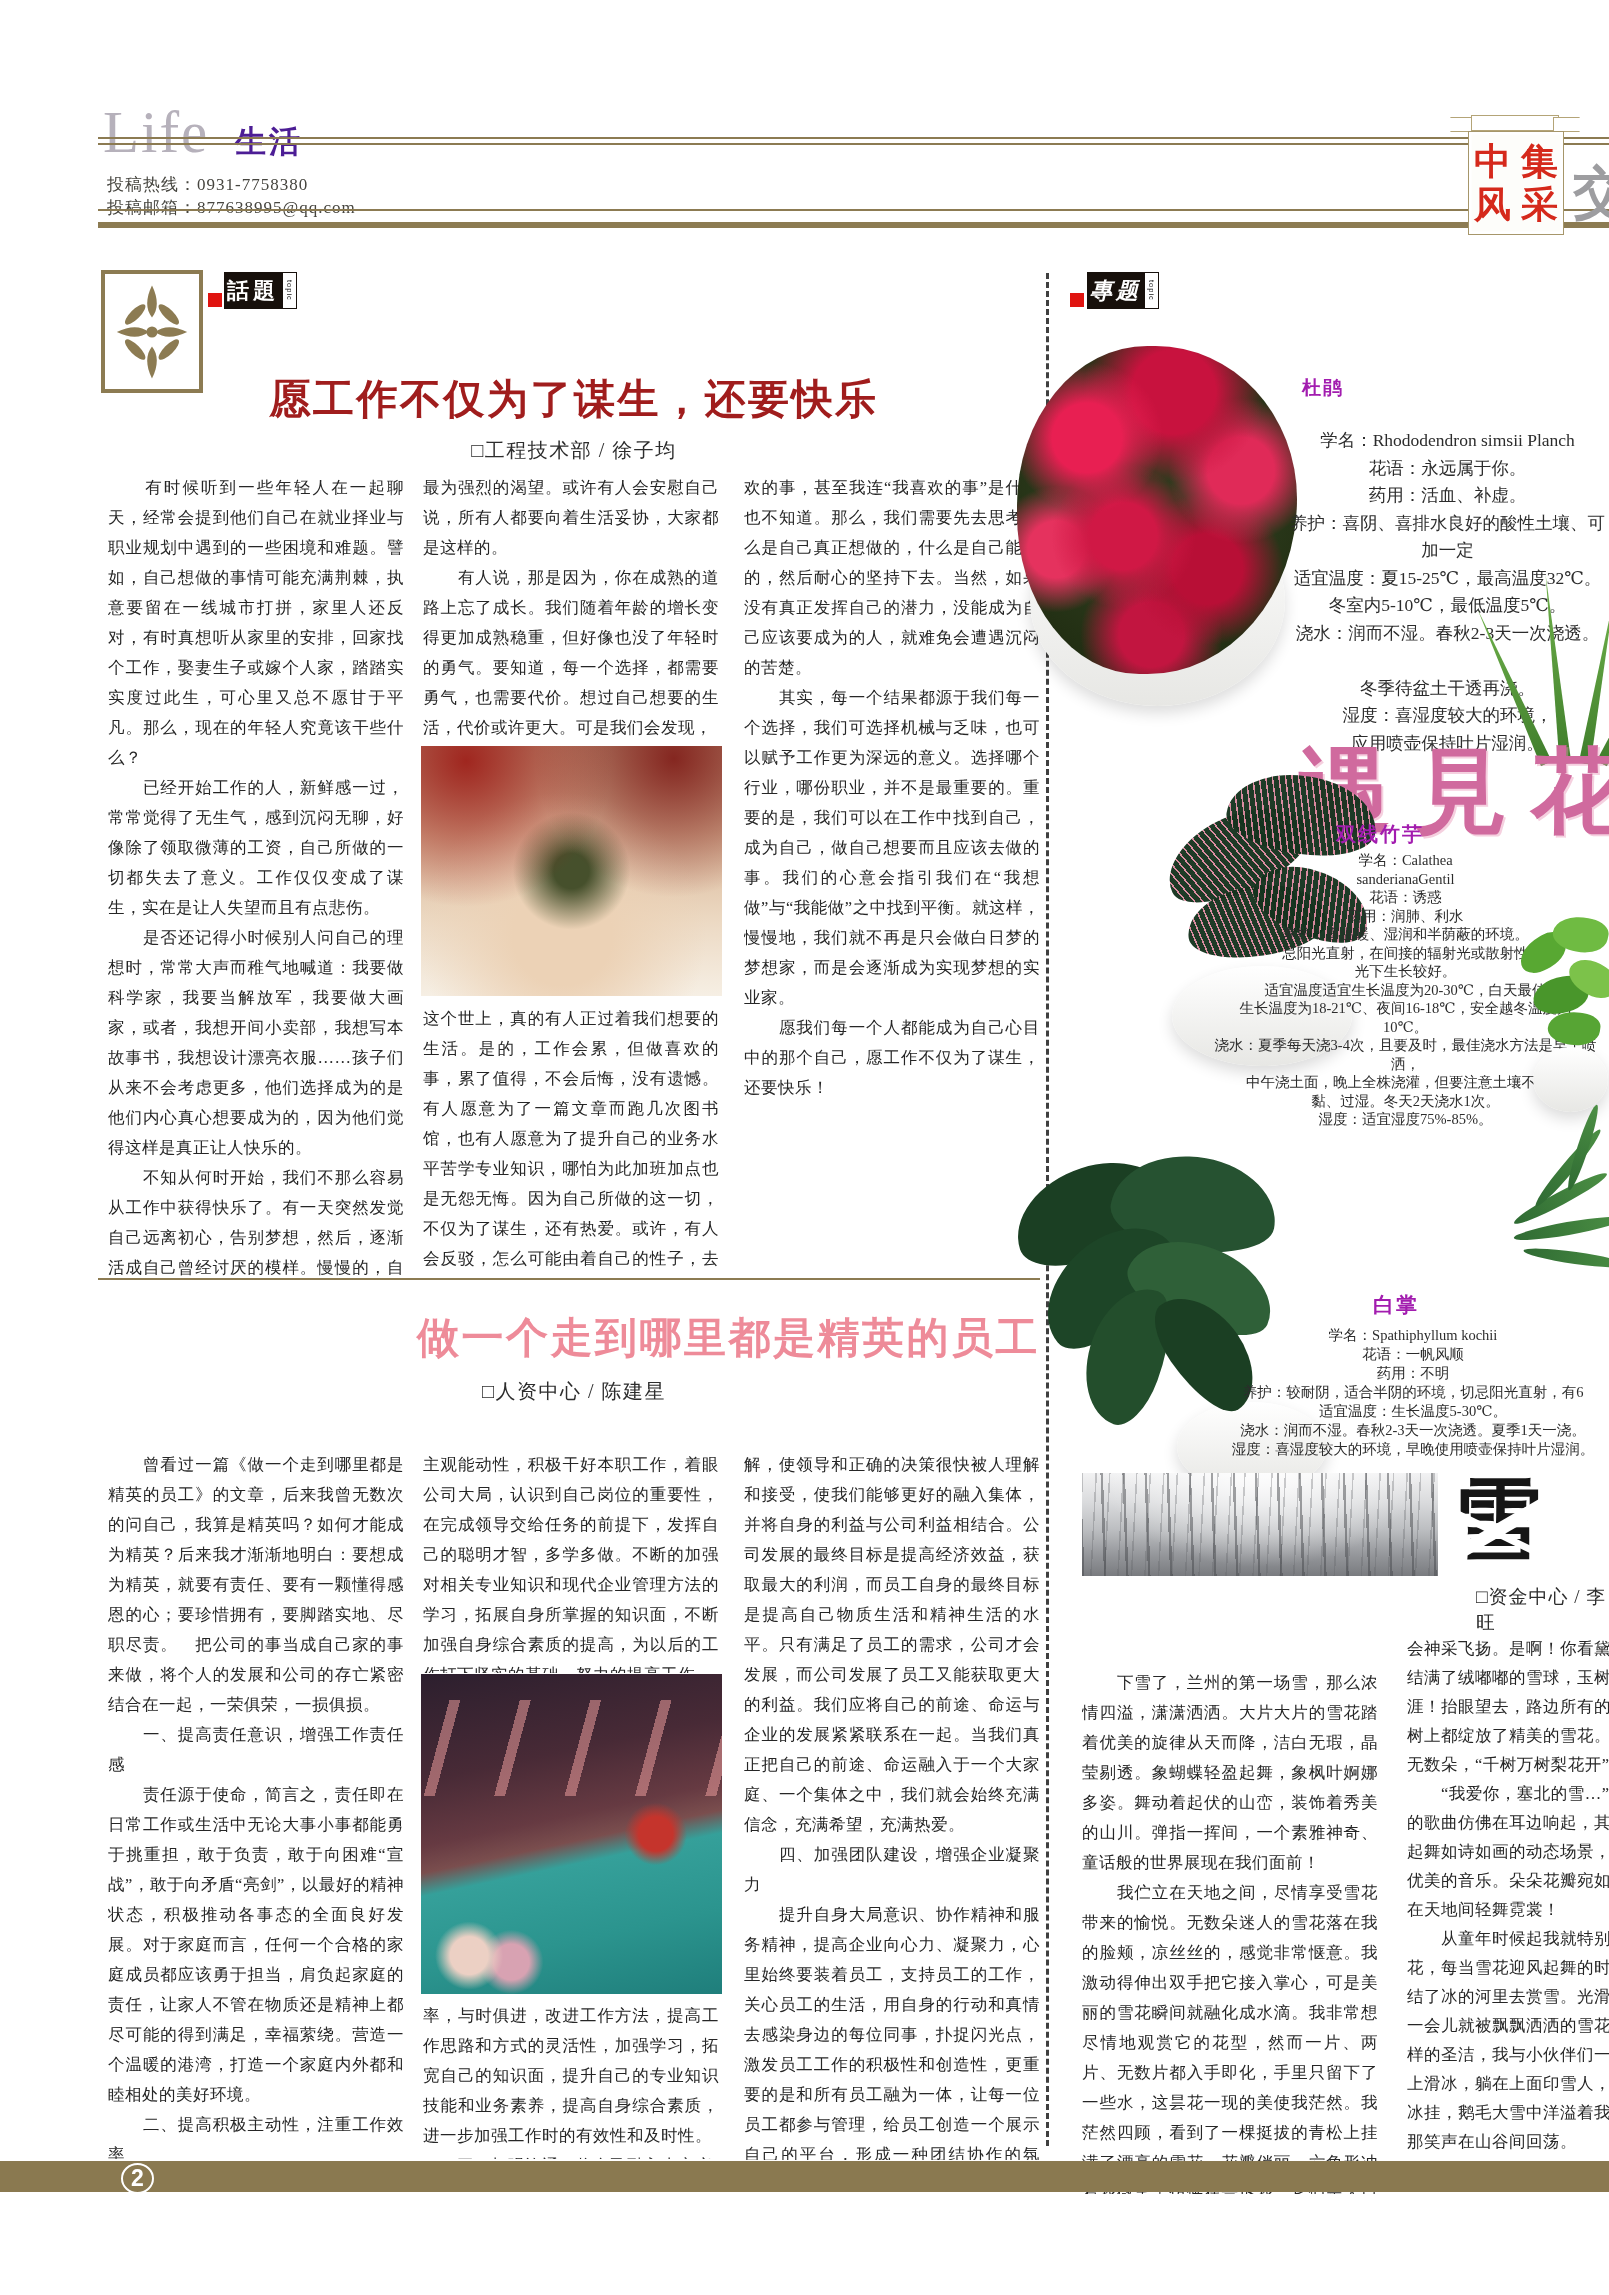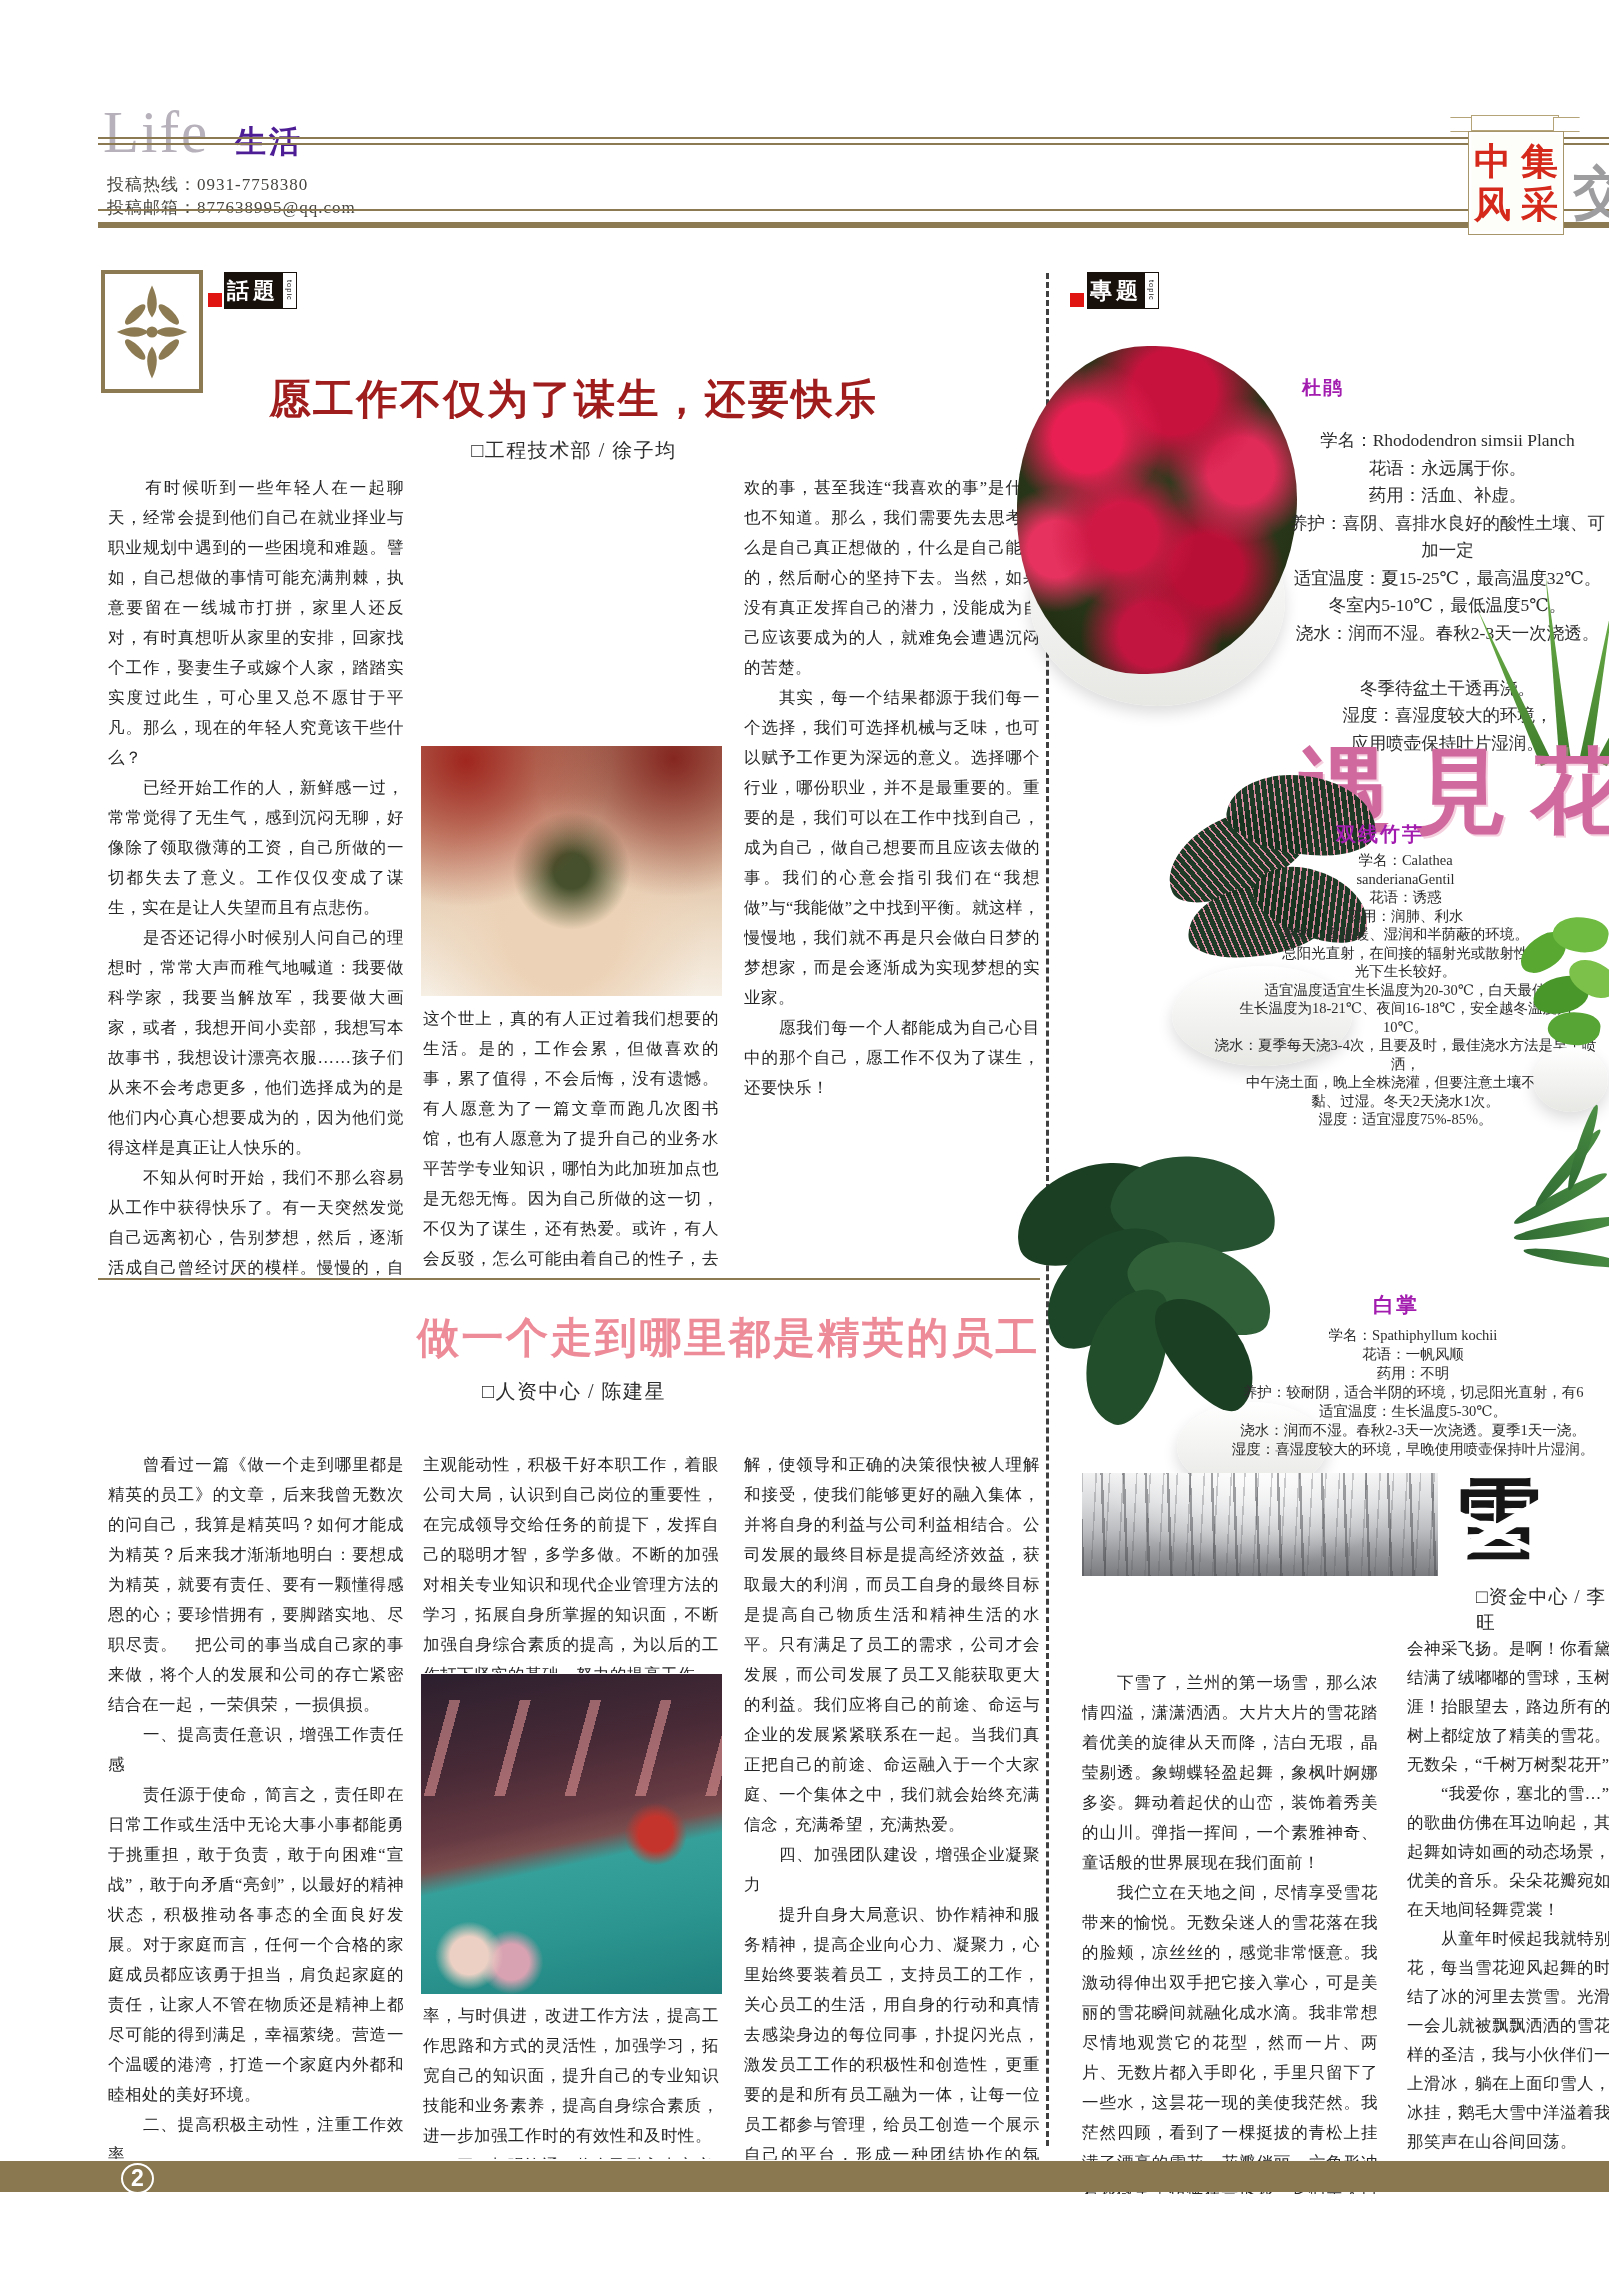--- a/index.html
+++ b/index.html
@@ -149,20 +149,22 @@
     <span>topic</span>
   </div>
 
   <div class="abs a-title t-red" style="left:108px;top:372px;">愿工作不仅为了谋生，还要快乐</div>
   <div class="abs byline" style="left:108px;top:437px;">□工程技术部 / 徐子均</div>
 
   <div class="abs bodytext" style="left:108px;top:473px;width:296px;height:809px;">　　有时候听到一些年轻人在一起聊天，经常会提到他们自己在就业择业与职业规划中遇到的一些困境和难题。譬如，自己想做的事情可能充满荆棘，执意要留在一线城市打拼，家里人还反对，有时真想听从家里的安排，回家找个工作，娶妻生子或嫁个人家，踏踏实实度过此生，可心里又总不愿甘于平凡。那么，现在的年轻人究竟该干些什么？
 　　已经开始工作的人，新鲜感一过，常常觉得了无生气，感到沉闷无聊，好像除了领取微薄的工资，自己所做的一切都失去了意义。工作仅仅变成了谋生，实在是让人失望而且有点悲伤。
 　　是否还记得小时候别人问自己的理想时，常常大声而稚气地喊道：我要做科学家，我要当解放军，我要做大画家，或者，我想开间小卖部，我想写本故事书，我想设计漂亮衣服……孩子们从来不会考虑更多，他们选择成为的是他们内心真心想要成为的，因为他们觉得这样是真正让人快乐的。
 　　不知从何时开始，我们不那么容易从工作中获得快乐了。有一天突然发觉自己远离初心，告别梦想，然后，逐渐活成自己曾经讨厌的模样。慢慢的，自己好像已经没有勇气再去面对内心深处</div>
+  <div class="abs bodytext" style="left:423px;top:473px;width:296px;height:270px;">最为强烈的渴望。或许有人会安慰自己说，所有人都要向着生活妥协，大家都是这样的。
+　　有人说，那是因为，你在成熟的道路上忘了成长。我们随着年龄的增长变得更加成熟稳重，但好像也没了年轻时的勇气。要知道，每一个选择，都需要勇气，也需要代价。想过自己想要的生活，代价或许更大。可是我们会发现，</div>
   <div class="abs photo photo-hands" style="left:421px;top:746px;width:301px;height:250px;"></div>
   <div class="abs bodytext" style="left:423px;top:1004px;width:296px;height:275px;">这个世上，真的有人正过着我们想要的生活。是的，工作会累，但做喜欢的事，累了值得，不会后悔，没有遗憾。有人愿意为了一篇文章而跑几次图书馆，也有人愿意为了提升自己的业务水平苦学专业知识，哪怕为此加班加点也是无怨无悔。因为自己所做的这一切，不仅为了谋生，还有热爱。或许，有人会反驳，怎么可能由着自己的性子，去做自己喜</div>
   <div class="abs bodytext" style="left:744px;top:473px;width:296px;height:641px;">欢的事，甚至我连“我喜欢的事”是什么也不知道。那么，我们需要先去思考什么是自己真正想做的，什么是自己能做的，然后耐心的坚持下去。当然，如果没有真正发挥自己的潜力，没能成为自己应该要成为的人，就难免会遭遇沉闷的苦楚。
 　　其实，每一个结果都源于我们每一个选择，我们可选择机械与乏味，也可以赋予工作更为深远的意义。选择哪个行业，哪份职业，并不是最重要的。重要的是，我们可以在工作中找到自己，成为自己，做自己想要而且应该去做的事。我们的心意会指引我们在“我想做”与“我能做”之中找到平衡。就这样，慢慢地，我们就不再是只会做白日梦的梦想家，而是会逐渐成为实现梦想的实业家。
 　　愿我们每一个人都能成为自己心目中的那个自己，愿工作不仅为了谋生，还要快乐！</div>
 
   <div class="abs divider" style="left:98px;top:1278px;width:942px;height:2px;"></div>
 
   <div class="abs a-title t-pink" style="left:108px;top:1310px;">做一个走到哪里都是精英的员工</div>
   <div class="abs bodytext" style="left:108px;top:1450px;width:296px;height:709px;">　　曾看过一篇《做一个走到哪里都是精英的员工》的文章，后来我曾无数次的问自己，我算是精英吗？如何才能成为精英？后来我才渐渐地明白：要想成为精英，就要有责任、要有一颗懂得感恩的心；要珍惜拥有，要脚踏实地、尽职尽责。　把公司的事当成自己家的事来做，将个人的发展和公司的存亡紧密结合在一起，一荣俱荣，一损俱损。
@@ -179,21 +181,21 @@
   <div class="abs bodytext" style="left:423px;top:2001px;width:296px;height:158px;">率，与时俱进，改进工作方法，提高工作思路和方式的灵活性，加强学习，拓宽自己的知识面，提升自己的专业知识技能和业务素养，提高自身综合素质，进一步加强工作时的有效性和及时性。
 　　三、加强沟通，将自己融入大家庭
 　　沟通可以达到领导和员工的相互了</div>
   <div class="abs bodytext" style="left:744px;top:1450px;width:296px;height:710px;">解，使领导和正确的决策很快被人理解和接受，使我们能够更好的融入集体，并将自身的利益与公司利益相结合。公司发展的最终目标是提高经济效益，获取最大的利润，而员工自身的最终目标是提高自己物质生活和精神生活的水平。只有满足了员工的需求，公司才会发展，而公司发展了员工又能获取更大的利益。我们应将自己的前途、命运与企业的发展紧紧联系在一起。当我们真正把自己的前途、命运融入于一个大家庭、一个集体之中，我们就会始终充满信念，充满希望，充满热爱。
 　　四、加强团队建设，增强企业凝聚力
 　　提升自身大局意识、协作精神和服务精神，提高企业向心力、凝聚力，心里始终要装着员工，支持员工的工作，关心员工的生活，用自身的行动和真情去感染身边的每位同事，扑捉闪光点，激发员工工作的积极性和创造性，更重要的是和所有员工融为一体，让每一位员工都参与管理，给员工创造一个展示自己的平台，形成一种团结协作的氛围。</div>
 
   <div class="abs dashline" style="left:1046px;top:273px;height:1873px;"></div>
 
   <div class="abs badge-red" style="left:1070px;top:293px;"></div>
-  <div class="abs badge-box" style="left:1087px;top:272px;">專题</div>
+  <div class="abs badge-box" style="left:1087px;top:272px;font-style:italic;">專题</div>
   <div class="abs badge-strip" style="left:1144px;top:272px;">
     <span>topic</span>
   </div>
 
   <div class="abs" style="left:1017px;top:346px;width:280px;height:373px;">
     <div class="bowl" style="left:12.5px;top:150px;width:255px;height:210px;"></div>
     <div class="azalea-bloom"></div>
   </div>
   <div class="abs flower-label" style="left:1302px;top:375px;font-size:19px;">杜鹃</div>
   <div class="abs flower-info fi-big" style="left:1282px;top:427px;">学名：Rhododendron simsii Planch

